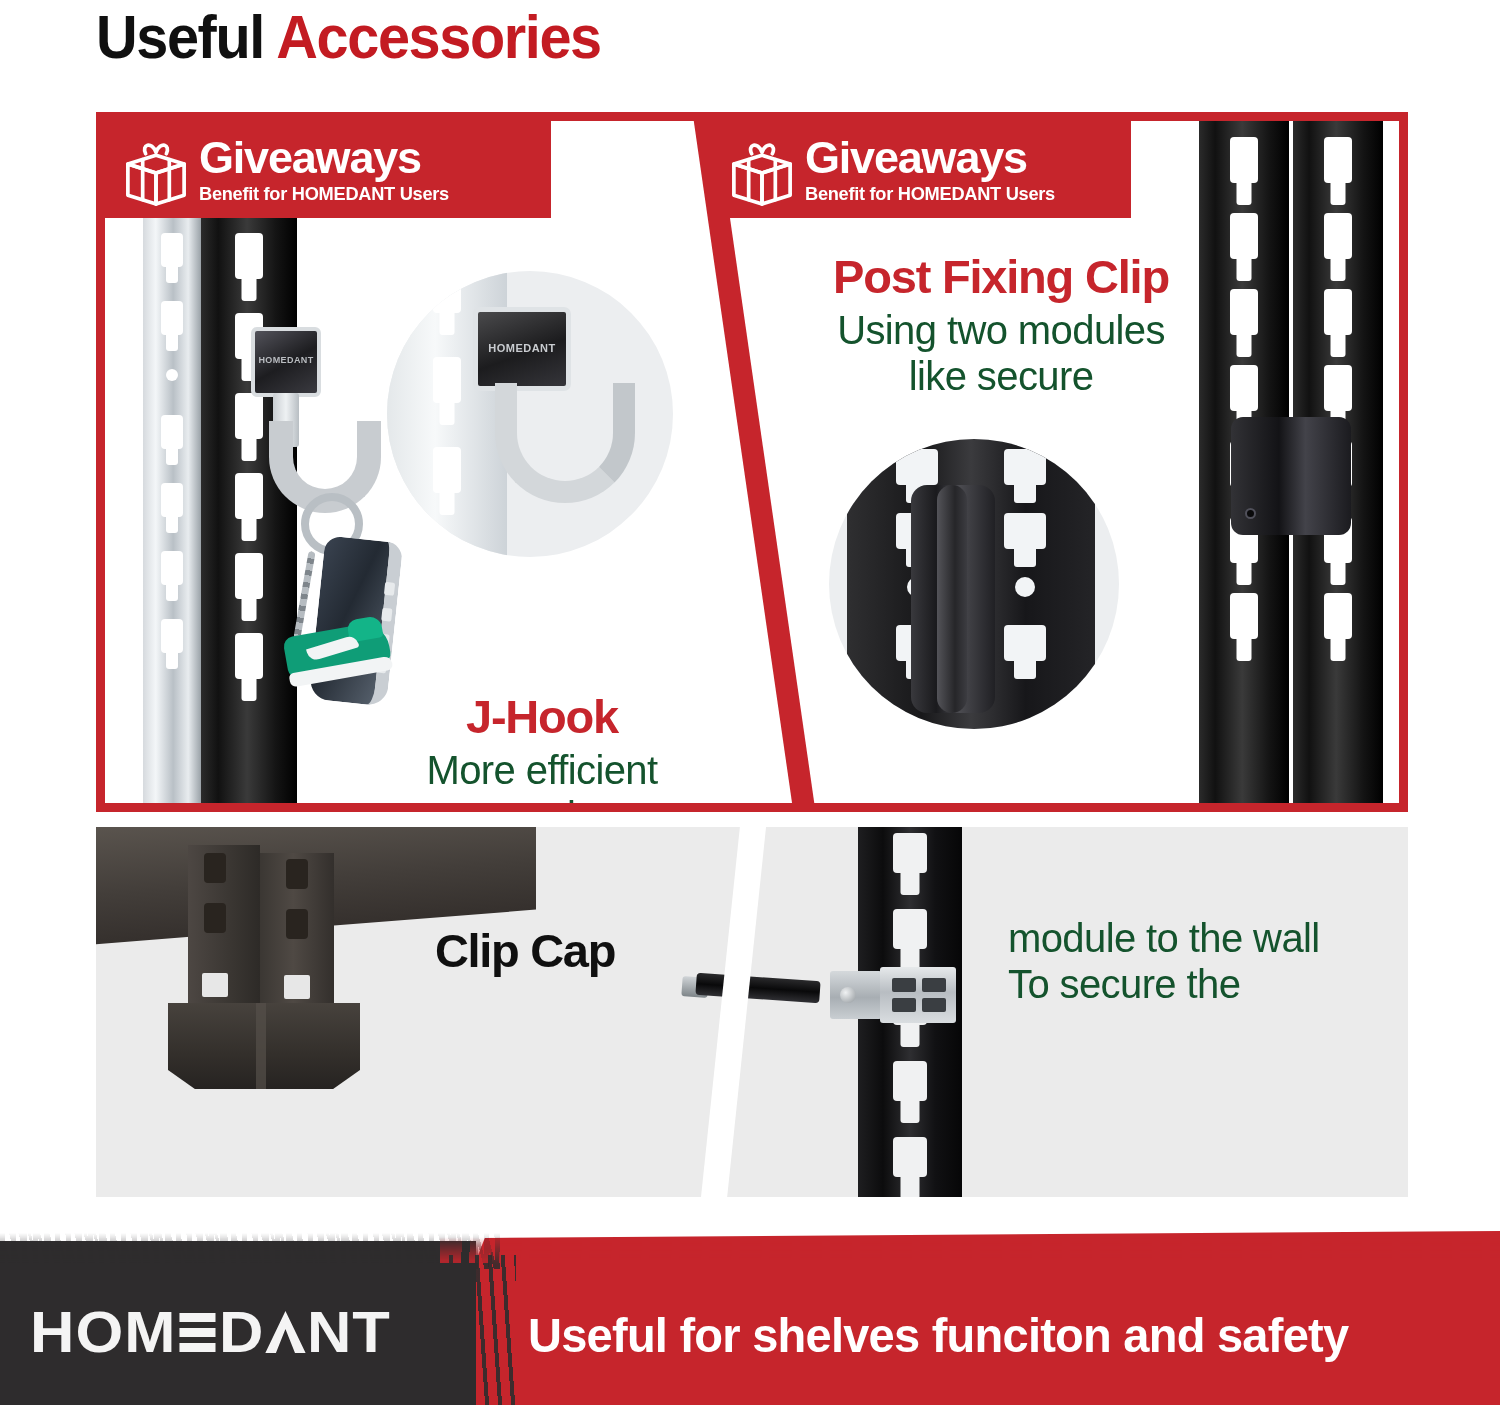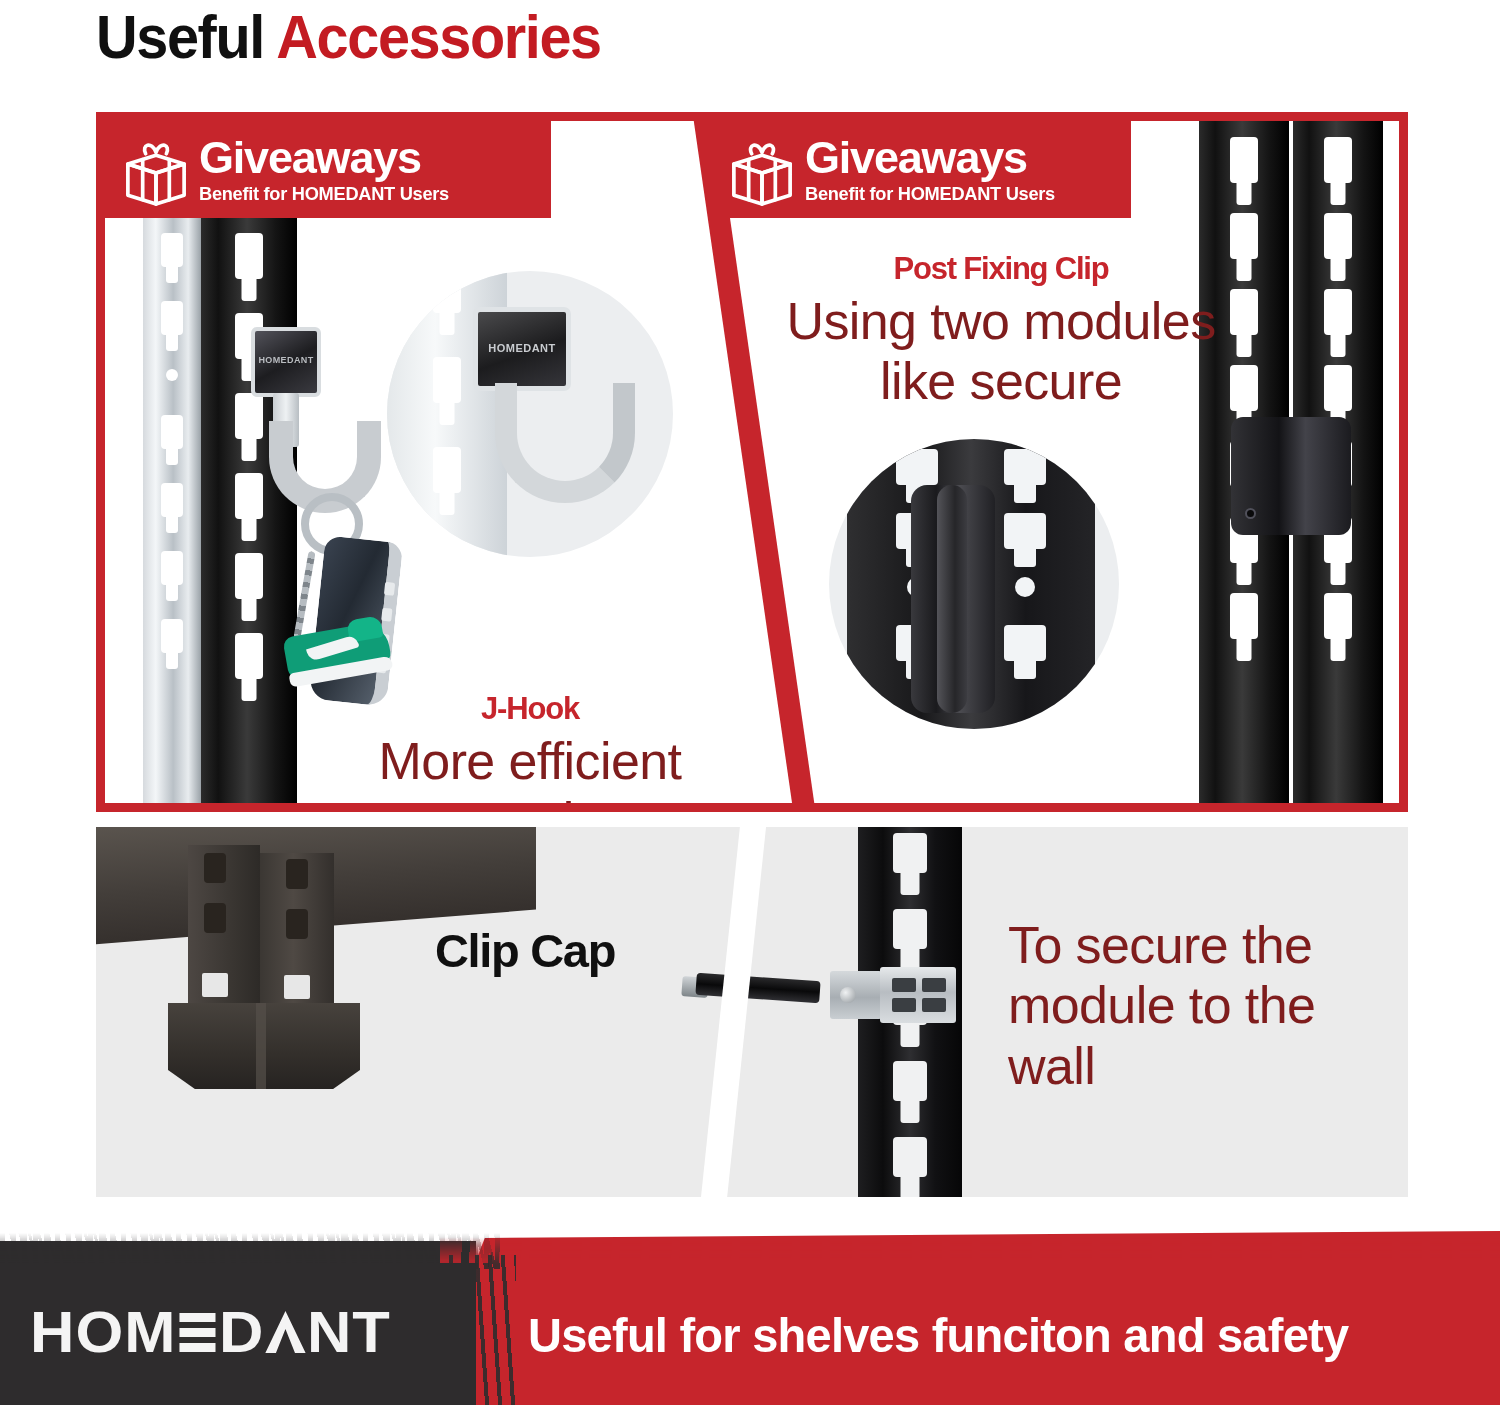--- a/index.html
+++ b/index.html
@@ -303,42 +303,42 @@
     background: repeating-linear-gradient(180deg,#b6bcc1 0 7px,#7e858b 7px 12px);
     transform: rotate(10deg);
     z-index: 6;
     border-radius: 4px;
   }
 
   
   .txt-block { position: absolute; text-align: center; z-index: 9; }
   .head-red {
     color: #c6252c;
-    font-size: 31px;
+    font-size: 47px;
     font-weight: bold;
     letter-spacing: -1.2px;
     line-height: 1.02;
   }
   .head-black {
     color: #101010;
     font-size: 47px;
     font-weight: bold;
     letter-spacing: -1.3px;
     line-height: 1.04;
   }
   .sub-text {
-    color: #7f1d1d;
-    font-size: 52px;
+    color: #14532d;
+    font-size: 40px;
     font-weight: 300;
     line-height: 1.16;
     margin-top: 6px;
     letter-spacing: -0.6px;
   }
 
-  .jhook-text { left: 260px; top: 572px; width: 330px; }
+  .jhook-text { left: 272px; top: 572px; width: 330px; }
   .pfc-text   { left: 34px;  top: 132px; width: 540px; }
 
   
   .pfc-circle {
     position: absolute;
     left: 132px; top: 318px;
     width: 290px; height: 290px;
     border-radius: 50%;
     background: #eceef0;
     overflow: hidden;
@@ -870,22 +870,22 @@
           <span class="wf-hole"></span>
         <span class="wf-hole"></span>
           <span class="wf-hole"></span>
       </div>
       <div class="wf-screw"></div>
     </div>
   </div>
 
   <div class="txt-block" style="left:912px;top:82px;width:392px;text-align:left;">
     <div class="sub-text">
+      <div>module to the wall</div>
       <div>To secure the</div>
-      <div>module to the wall</div>
     </div>
   </div>
 </div>
 
 <div class="footer">
   <div class="footer-red"></div>
   <div class="footer-dark"></div>
   <div class="footer-grunge-top"></div>
   <div class="footer-grunge-red"></div>
   <div class="footer-grunge-seam"></div>

